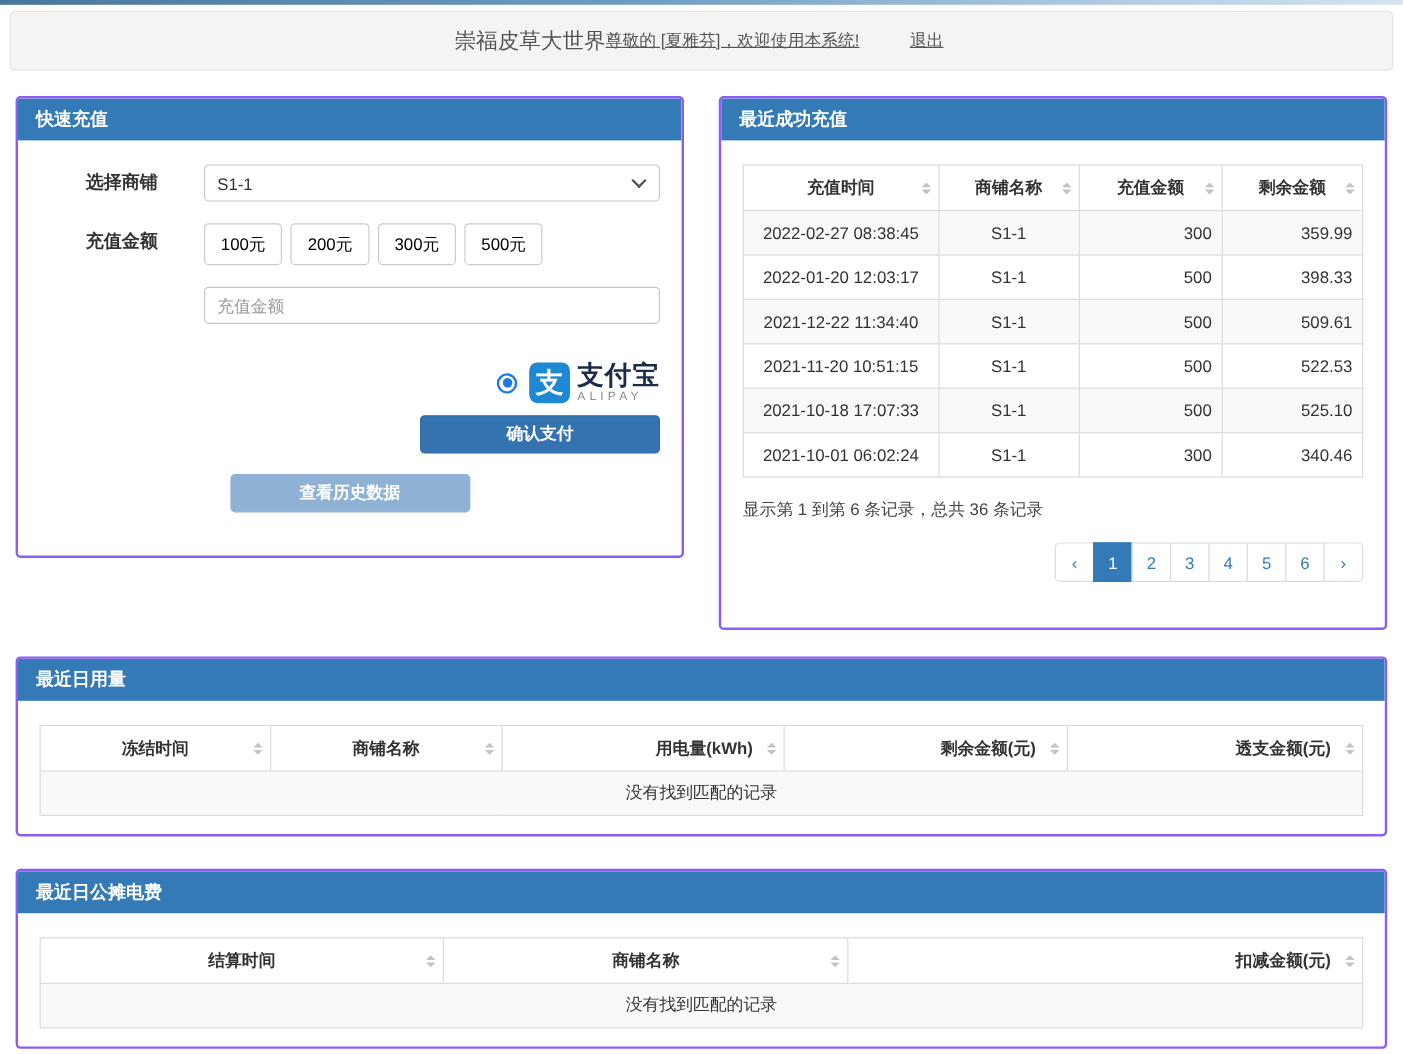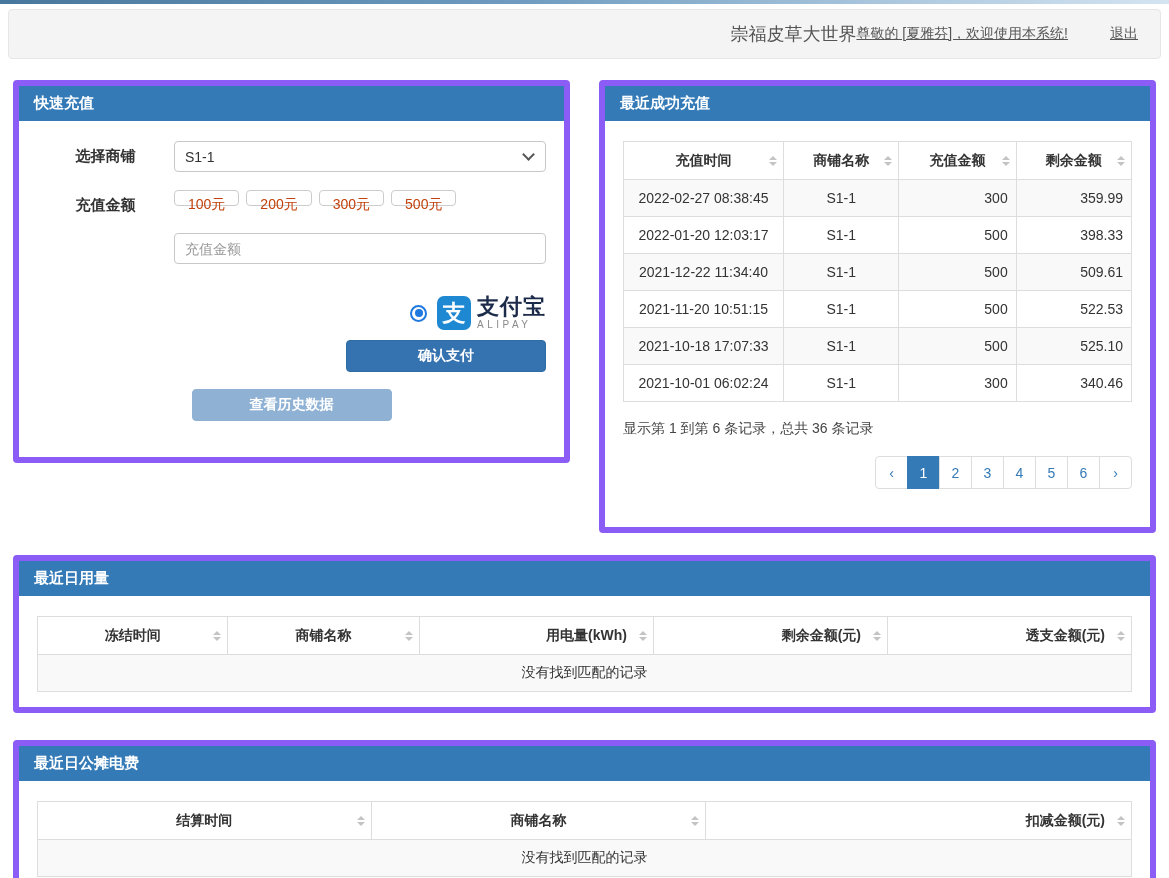--- a/index.html
+++ b/index.html
@@ -8,47 +8,47 @@
     font-family:"Liberation Sans","DejaVu Sans",sans-serif;
     font-size:14px; color:#333; overflow:hidden;
   }
   
   .top-line { height:4px; background:linear-gradient(90deg,#48779d 0%,#6f9cc0 45%,#a9c6dd 75%,#d4e4f1 100%); }
 
   
   .navbar {
     margin:5px 8px 21px; height:50px; background:#f4f4f4;
     border:1px solid #e6e6e6; border-radius:4px;
-    display:flex; align-items:center; justify-content:flex-end;
+    display:flex; align-items:center; justify-content:center;
     padding:0 22px 0 18px; color:#555;
   }
   .brand { font-size:18px; }
   .nav-right { display:flex; align-items:center; gap:42px; font-size:14px;text-decoration:underline; }
   .logout { color:#555; text-decoration:none; cursor:pointer; }
 
   
   .row-top { display:flex; justify-content:space-between; align-items:flex-start; padding:0 13px; margin-bottom:22px; }
-  .panel { border:6px solid #8b5cf6; border-radius:4px; background:#fff; overflow:hidden; }
+  .panel { border:2px solid #8b5cf6; border-radius:4px; background:#fff; overflow:hidden; }
   .panel-heading { background:#337ab7; color:#fff; font-size:15px; font-weight:bold; height:35px; display:flex; align-items:center; padding:0 15px; }
   .panel-half { width:557px; }
   .panel-wide { margin:0 13px 27px; }
 
   
   .recharge-body { padding:20px 18px 36px; }
   .form-row { display:flex; margin-bottom:18px; }
   .form-label { width:137px; text-align:center; font-weight:bold; font-size:15px; color:#333; padding-top:6px; flex:none; }
   .select-wrap { position:relative; flex:1; }
   select.shop-select {
     width:100%; height:31px; appearance:none; -webkit-appearance:none;
     border:1px solid #c8c8c8; border-radius:4px; background:#fff;
     padding:0 30px 0 10px; font-size:14px; color:#333; font-family:inherit;
   }
   .select-chevron { position:absolute; right:13px; top:9px; width:9px; height:9px; border-right:2px solid #555; border-bottom:2px solid #555; transform:rotate(45deg); pointer-events:none; }
   .amount-buttons { display:flex; gap:7px; flex:1; }
-  .btn-amount { padding:5px 13px; height:16px; font-size:14px; border:1px solid #ccc; border-radius:4px; background:#fff; color:#c2410c; cursor:pointer; font-family:inherit; }
+  .btn-amount { padding:5px 13px; height:35px; font-size:14px; border:1px solid #ccc; border-radius:4px; background:#fff; color:#000000; cursor:pointer; font-family:inherit; }
   input.amount-input { flex:1; height:31px; border:1px solid #c8c8c8; border-radius:4px; padding:0 10px; font-size:14px; font-family:inherit; color:#333; }
   input.amount-input::placeholder { color:#999; }
 
   .pay-row { display:flex; justify-content:flex-end; align-items:center; gap:10px; margin:32px 0 10px; cursor:pointer; }
   .radio-outer { width:17px; height:17px; border:2px solid #2079df; border-radius:50%; display:flex; align-items:center; justify-content:center; background:#fff; flex:none; }
   .radio-dot { width:8px; height:8px; background:#2079df; border-radius:50%; }
   .alipay-logo { display:flex; align-items:center; gap:6px; }
   .alipay-square { width:34px; height:34px; background:#1e88d2; border-radius:7px; color:#fff; font-size:23px; font-weight:bold; display:flex; align-items:center; justify-content:center; }
   .alipay-name { font-size:22px; font-weight:bold; color:#1c2b4a; line-height:22px; letter-spacing:1px; }
   .alipay-sub { font-size:10px; font-weight:normal; color:#8a8a8a; letter-spacing:3.5px; line-height:11px; margin-top:1px; }

